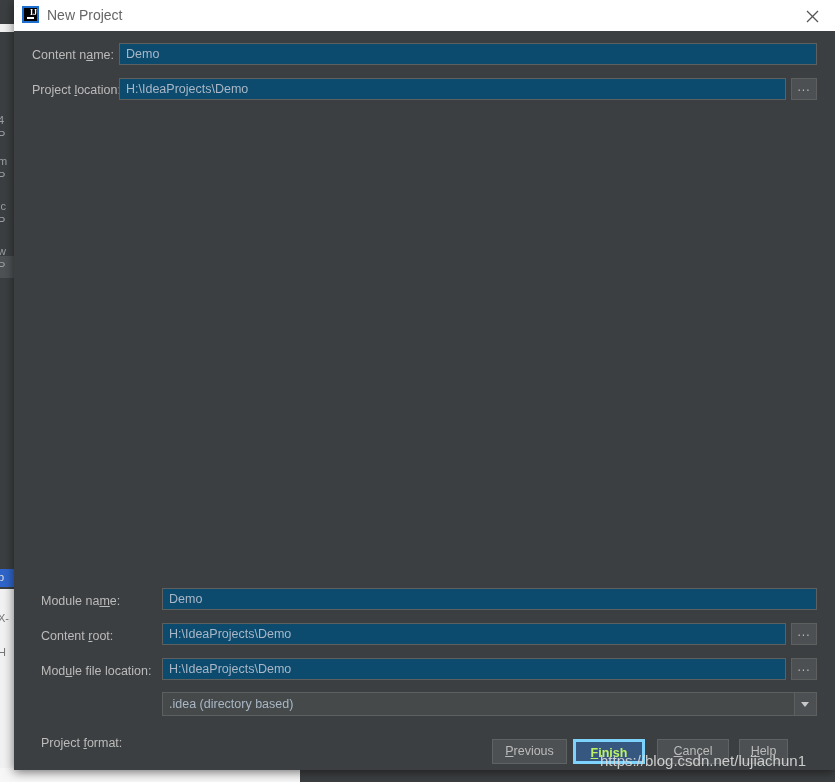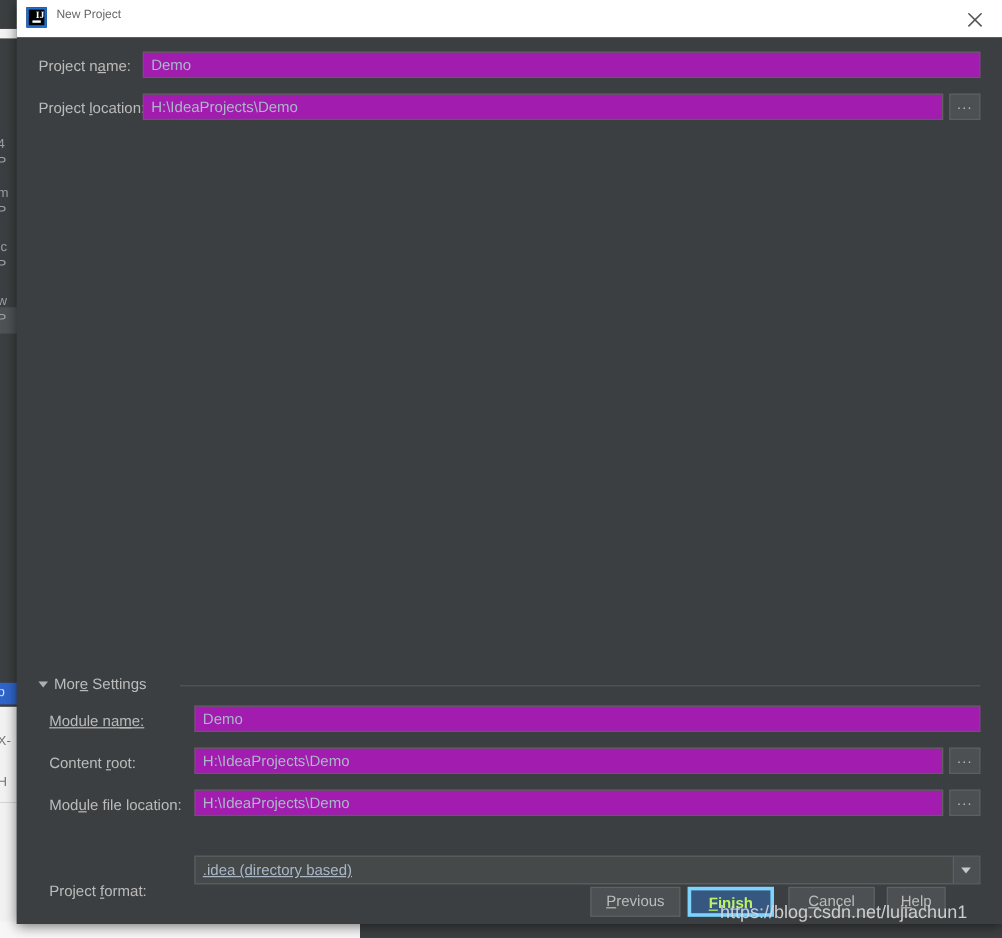--- a/index.html
+++ b/index.html
@@ -127,21 +127,21 @@
   }
   .tb-logo-bar {
     position: absolute;
     left: 3px; bottom: 2px;
     width: 7px; height: 2px;
     background: #ffffff;
   }
   .tb-title {
     position: absolute;
     left: 33px; top: 7px;
-    font-size: 10px;
+    font-size: 14px;
     color: #666666;
   }
   .tb-close {
     position: absolute;
     right: 8px; top: 4px;
     width: 30px; height: 24px;
     cursor: default;
   }
   .tb-close svg { position: absolute; left: 9px; top: 6px; }
 
@@ -156,21 +156,21 @@
   .lbl {
     position: absolute;
     font-size: 12.5px;
     color: #bbbbbb;
     white-space: nowrap;
   }
   .mn { text-decoration: underline; }
 
   .field {
     position: absolute;
-    background: #a21caf;
+    background: #0c4a6e;
     border: 1px solid #5e6060;
     box-sizing: border-box;
     height: 22px;
     color: #a9b7c6;
     font-size: 12.5px;
     line-height: 20px;
     padding-left: 6px;
     white-space: nowrap;
     overflow: hidden;
   }
@@ -319,46 +319,41 @@
       <div class="tb-close">
         <svg width="13" height="13" viewBox="0 0 13 13">
           <line x1="1" y1="1" x2="12" y2="12" stroke="#555" stroke-width="1.3"></line>
           <line x1="12" y1="1" x2="1" y2="12" stroke="#555" stroke-width="1.3"></line>
         </svg>
       </div>
     </div>
 
     <div class="dlg-body">
 
-      <div class="lbl" style="left:18px; top:17px;"><span>Project n</span><span class="mn">a</span><span>me:</span></div>
+      <div class="lbl" style="left:18px; top:17px;"><span>Content n</span><span class="mn">a</span><span>me:</span></div>
       <div class="field" style="left:105px; top:12px; width:698px;">Demo</div>
 
       <div class="lbl" style="left:18px; top:52px;"><span>Project </span><span class="mn">l</span><span>ocation:</span></div>
       <div class="field" style="left:105px; top:47px; width:667px;">H:\IdeaProjects\Demo</div>
       <div class="browse-btn" style="left:777px; top:47px;">...</div>
 
-      <div class="ms-header">
-        <div class="ms-tri"></div>
-        <div class="ms-label"><span>Mor</span><span class="mn">e</span><span> Settings</span></div>
-        <div class="ms-rule"></div>
-      </div>
-
-      <div class="lbl" style="left:27px; top:563px;text-decoration:underline;"><span>Module na</span><span class="mn">m</span><span>e:</span></div>
+
+      <div class="lbl" style="left:27px; top:563px;"><span>Module na</span><span class="mn">m</span><span>e:</span></div>
       <div class="field" style="left:148px; top:557px; width:655px;">Demo</div>
 
       <div class="lbl" style="left:27px; top:598px;"><span>Content </span><span class="mn">r</span><span>oot:</span></div>
       <div class="field" style="left:148px; top:592px; width:624px;">H:\IdeaProjects\Demo</div>
       <div class="browse-btn" style="left:777px; top:592px;">...</div>
 
       <div class="lbl" style="left:27px; top:633px;"><span>Mod</span><span class="mn">u</span><span>le file location:</span></div>
       <div class="field" style="left:148px; top:627px; width:624px;">H:\IdeaProjects\Demo</div>
       <div class="browse-btn" style="left:777px; top:627px;">...</div>
 
       <div class="lbl" style="left:27px; top:669px;margin-top:36px;"><span>Project </span><span class="mn">f</span><span>ormat:</span></div>
-      <div class="combo" style="left:148px; top:682px; width:655px;text-decoration:underline;">
+      <div class="combo" style="left:148px; top:661px; width:655px;">
         <span>.idea (directory based)</span>
         <span class="combo-arrow">
             <i></i>
           </span>
       </div>
 
       <div class="btn" style="left:478px; top:708px; width:75px;"><span></span><span class="mn">P</span><span>revious</span></div>
       <div class="btn primary" style="left:559px; top:708px; width:72px;"><span></span><span class="mn">F</span><span>inish</span></div>
       <div class="btn" style="left:643px; top:708px; width:72px;"><span></span><span class="mn">C</span><span>ancel</span></div>
       <div class="btn" style="left:725px; top:708px; width:49px;"><span></span><span class="mn">H</span><span>elp</span></div>

